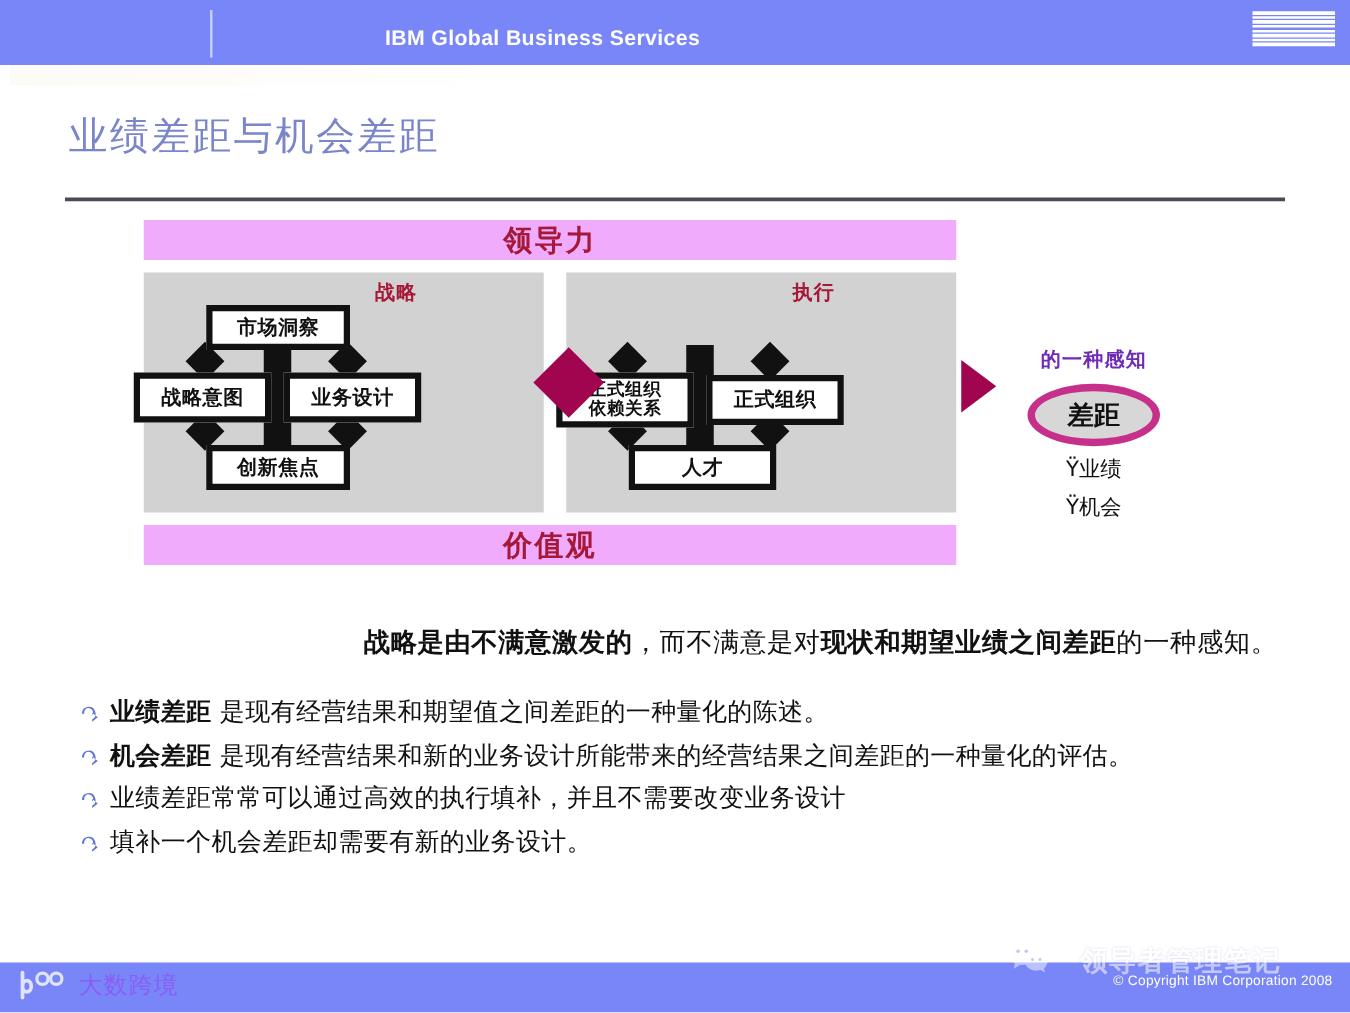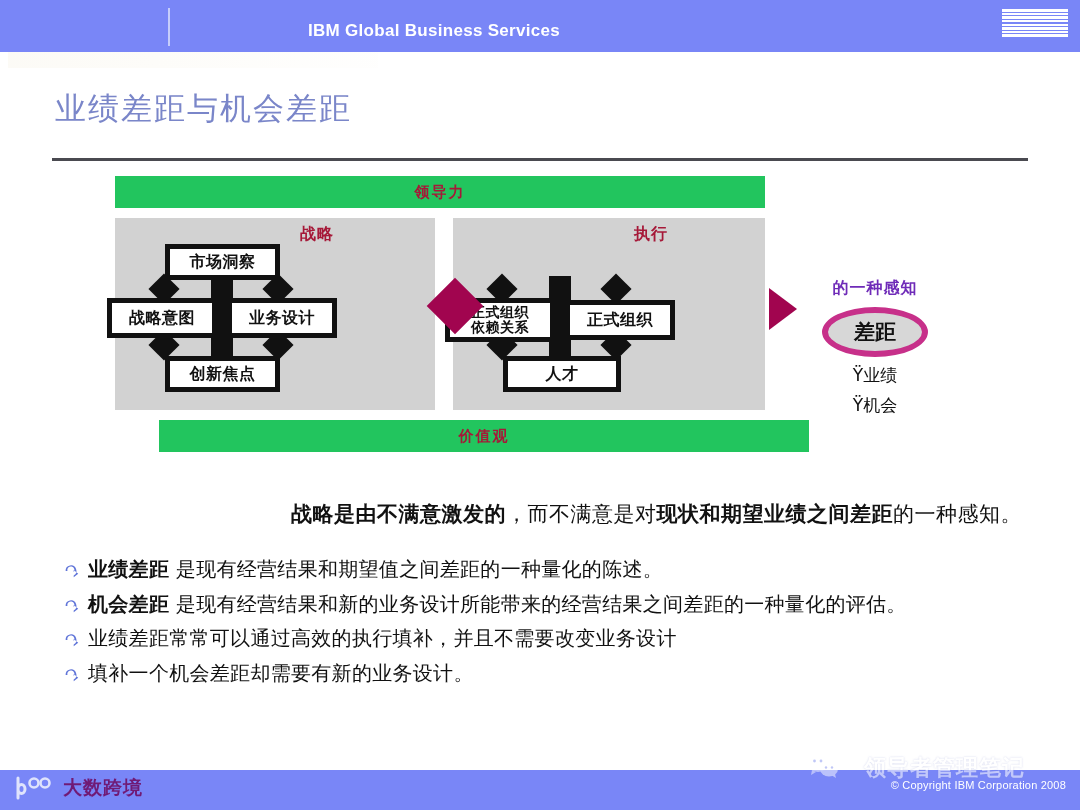--- a/index.html
+++ b/index.html
@@ -68,30 +68,30 @@
     background: #4a4a50;
   }
 
   
   .diagram {
     position: absolute; left: 115px; top: 176px;
     width: 670px; height: 276px;
   }
   .band {
     position: absolute;
-    background: #22c55e;
+    background: #f0abfc;
     display: flex; align-items: center; justify-content: center;
     color: #a61838;
     font-family: "DejaVu Serif", "Liberation Serif", serif;
-    font-size: 15px;
+    font-size: 23px;
     font-weight: 700;
     letter-spacing: 2px;
   }
   .band-top { left: 0; top: 0; width: 650px; height: 32px; }
-  .band-bottom { left: 0; top: 244px; width: 650px; height: 32px; margin-left: 44px; }
+  .band-bottom { left: 0; top: 244px; width: 650px; height: 32px; }
 
   .panel {
     position: absolute;
     top: 42px;
     height: 192px;
     background: #d2d2d2;
   }
   .panel-left  { left: 0;    width: 320px; }
   .panel-right { left: 338px; width: 312px; }
 
@@ -227,23 +227,23 @@
   }
   .brand-mark {
     position: absolute; left: 14px; top: 775px;
     display: flex; align-items: center; gap: 9px;
   }
   .brand-glyph {
     position: relative;
     width: 40px; height: 26px;
   }
   .brand-text {
-    color: #701a75;
+    color: #8b5cf6;
     font-size: 19px;
-    font-weight: 700;
+    font-weight: 400;
     letter-spacing: 1px;
     font-family: "DejaVu Sans", sans-serif;
   }
   .watermark {
     position: absolute; left: 806px; top: 752px;
     display: flex; align-items: center; gap: 24px;
     opacity: 0.55;
     z-index: 5;
   }
   .wm-text {

